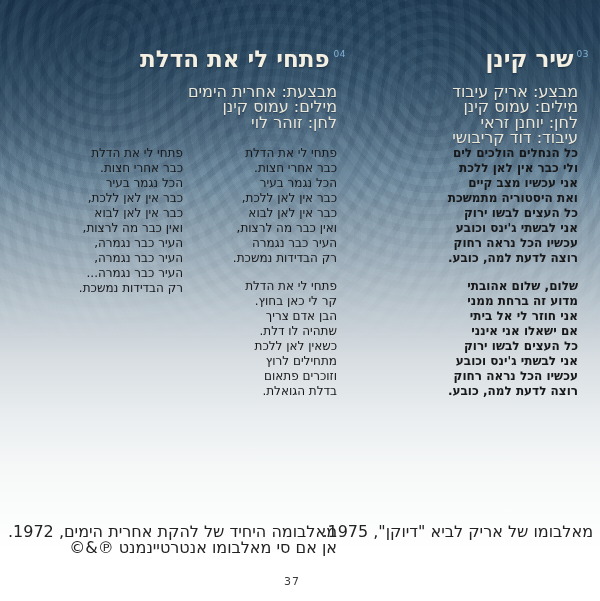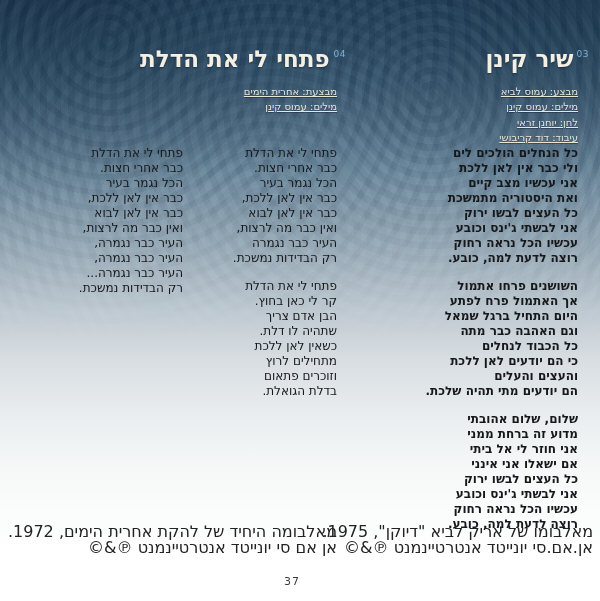--- a/index.html
+++ b/index.html
@@ -51,25 +51,24 @@
     color:var(--track-number,#7fb0d4);
     vertical-align:10px;letter-spacing:0.5px;
     text-shadow:none;
   }
   .title-right{right:12px;}
   .title-right .track-no{margin-right:-9px;margin-left:3px;}
   .title-left{right:263px;}
   .title-left .track-no{margin-right:-17px;margin-left:4px;}
   .credits{
     position:absolute;top:84px;
-    font-size:10px;line-height:15.3px;
+    font-size:16px;line-height:15.3px;
     color:var(--credits,#e9e6d8);
     text-align:right;white-space:nowrap;
     text-shadow:0 1px 1px rgba(0,10,25,0.35);
-    text-decoration:underline;
   }
   .credits-right{right:22px;}
   .credits-left{right:263px;}
   .lyrics{
     position:absolute;top:146px;
     font-size:12px;line-height:15px;
     color:var(--lyrics,#17181a);
     text-align:right;white-space:nowrap;
   }
   .lyrics .stanza{margin:0 0 13px 0;}
@@ -93,52 +92,51 @@
 </style>
 </head>
 <body>
 
 <div class="page">
   <div class="pattern"></div>
 
   <h1 class="title title-right"><sup class="track-no">03</sup><span>שיר קינן</span></h1>
 
   <div class="credits credits-right">
-      <div class="line">מבצע: עמוס לביא</div>
+      <div class="line">מבצע: אריק עיבוד</div>
       <div class="line">מילים: עמוס קינן</div>
       <div class="line">לחן: יוחנן זראי</div>
       <div class="line">עיבוד: דוד קריבושי</div>
     </div>
 
   <div class="lyrics lyrics-right">
       <p class="stanza">כל הנחלים הולכים לים<br>ולי כבר אין לאן ללכת<br>אני עכשיו מצב קיים<br>ואת היסטוריה מתמשכת<br>כל העצים לבשו ירוק<br>אני לבשתי ג'ינס וכובע<br>עכשיו הכל נראה רחוק<br>רוצה לדעת למה, כובע.</p>
-      <p class="stanza">השושנים פרחו אתמול<br>אך האתמול פרח לפתע<br>היום התחיל ברגל שמאל<br>וגם האהבה כבר מתה<br>כל הכבוד לנחלים<br>כי הם יודעים לאן ללכת<br>והעצים והעלים<br>הם יודעים מתי תהיה שלכת.</p>
       <p class="stanza">שלום, שלום אהובתי<br>מדוע זה ברחת ממני<br>אני חוזר לי אל ביתי<br>אם ישאלו אני אינני<br>כל העצים לבשו ירוק<br>אני לבשתי ג'ינס וכובע<br>עכשיו הכל נראה רחוק<br>רוצה לדעת למה, כובע.</p>
     </div>
 
   <div class="album-note album-note-right">
     <div>מאלבומו של אריק לביא "דיוקן", 1975.</div>
-    <div><span>אן.אם.סי יונייטד אנטרטיינמנט</span> <span class="sym" dir="ltr">©&amp;℗</span></div>
   </div>
 
   <h1 class="title title-left"><sup class="track-no">04</sup><span>פתחי לי את הדלת</span></h1>
 
   <div class="credits credits-left">
       <div class="line">מבצעת: אחרית הימים</div>
       <div class="line">מילים: עמוס קינן</div>
+      <div class="line">לחן: זוהר לוי</div>
     </div>
 
   <div class="lyrics lyrics-left-inner">
       <p class="stanza">פתחי לי את הדלת<br>כבר אחרי חצות.<br>הכל נגמר בעיר<br>כבר אין לאן ללכת,<br>כבר אין לאן לבוא<br>ואין כבר מה לרצות,<br>העיר כבר נגמרה<br>רק הבדידות נמשכת.</p>
       <p class="stanza">פתחי לי את הדלת<br>קר לי כאן בחוץ.<br>הבן אדם צריך<br>שתהיה לו דלת.<br>כשאין לאן ללכת<br>מתחילים לרוץ<br>וזוכרים פתאום<br>בדלת הגואלת.</p>
     </div>
 
   <div class="lyrics lyrics-left-outer">
       <p class="stanza">פתחי לי את הדלת<br>כבר אחרי חצות.<br>הכל נגמר בעיר<br>כבר אין לאן ללכת,<br>כבר אין לאן לבוא<br>ואין כבר מה לרצות,<br>העיר כבר נגמרה,<br>העיר כבר נגמרה,<br>העיר כבר נגמרה...<br>רק הבדידות נמשכת.</p>
     </div>
 
   <div class="album-note album-note-left">
     <div>מאלבומה היחיד של להקת אחרית הימים, 1972.</div>
-    <div><span>אן אם סי יונייטד אנטרטיינמנט</span> <span class="sym" dir="ltr">©&amp;℗</span></div>
+    <div><span>אן אם סי מאלבומו אנטרטיינמנט</span> <span class="sym" dir="ltr">©&amp;℗</span></div>
   </div>
 
   <div class="page-number">37</div>
 </div>
 
 </body></html>

